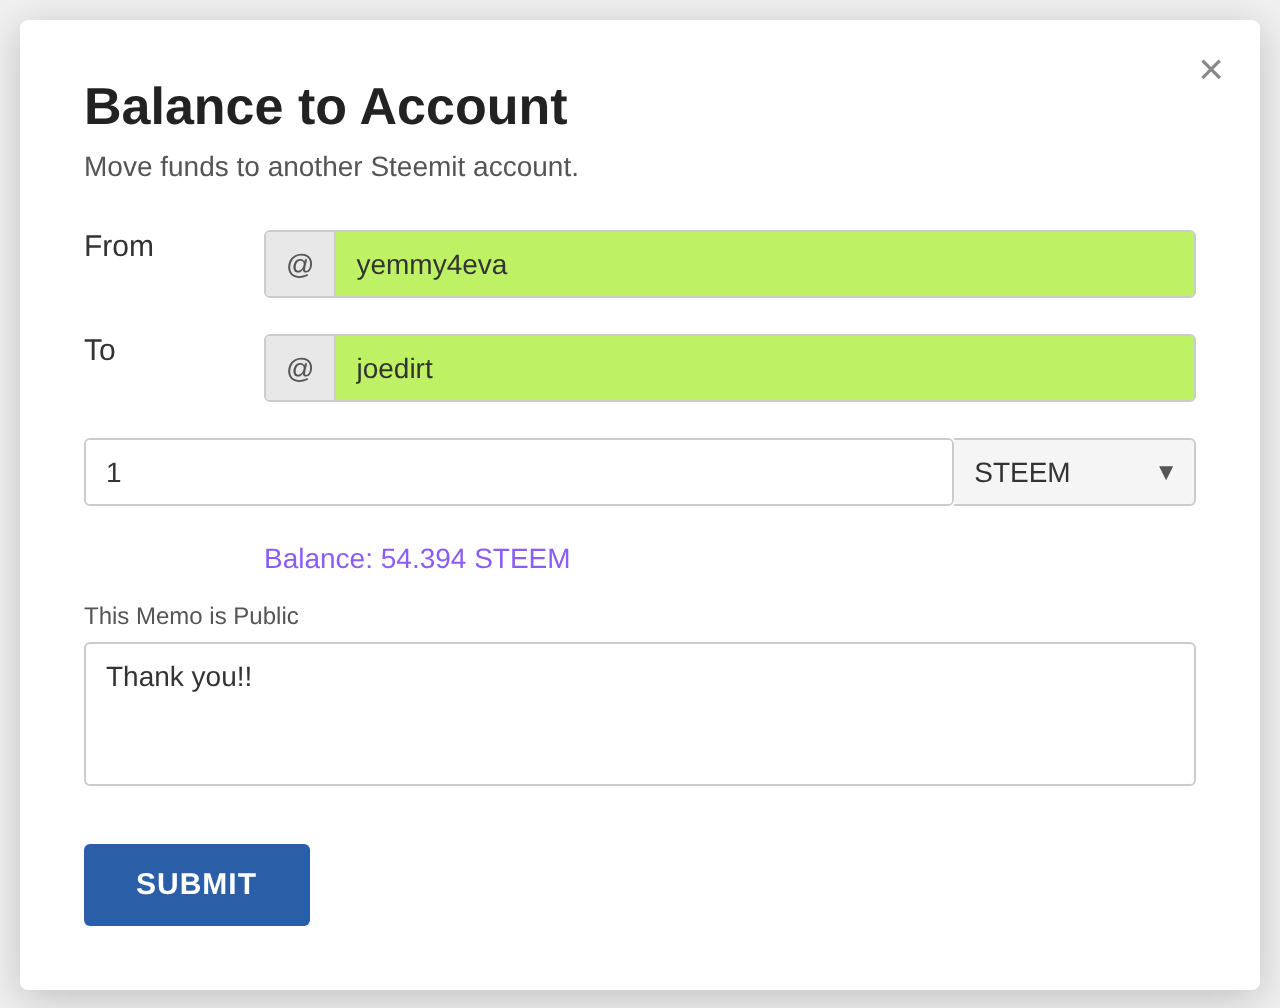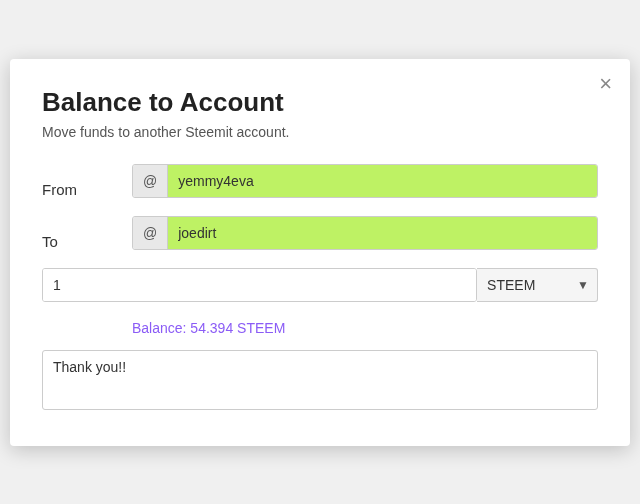--- a/index.html
+++ b/index.html
@@ -46,21 +46,21 @@
     }
 
     .modal-subtitle {
       font-size: 14px;
       color: #555;
       margin-bottom: 24px;
     }
 
     .form-row {
       display: flex;
-      align-items: flex-end;
+      align-items: flex-start;
       margin-bottom: 18px;
     }
 
     .form-label {
       width: 90px;
       font-size: 15px;
       color: #333;
       flex-shrink: 0;
     }
 
@@ -182,21 +182,21 @@
     }
 
     .memo-input-wrapper textarea {
       width: 100%;
       border: 1px solid #ccc;
       border-radius: 3px;
       padding: 8px 10px;
       font-size: 14px;
       color: #333;
       resize: none;
-      height: 60px;
+      height: 72px;
       outline: none;
       font-family: Arial, sans-serif;
     }
 
     .submit-btn {
       margin-top: 24px;
       background: #2a5fa8;
       color: #fff;
       border: none;
       border-radius: 3px;
@@ -250,19 +250,21 @@
       </div>
     </div>
   </div>
 
   
   <a class="balance-link">Balance: 54.394 STEEM</a>
 
   
   <div class="memo-section">
     <div class="memo-input-wrapper">
+      <div class="memo-public-note">This Memo is Public</div>
       <textarea style="">Thank you!!</textarea>
     </div>
   </div>
 
   
+  <button class="submit-btn">SUBMIT</button>
 
 </div>
 
 </body></html>

